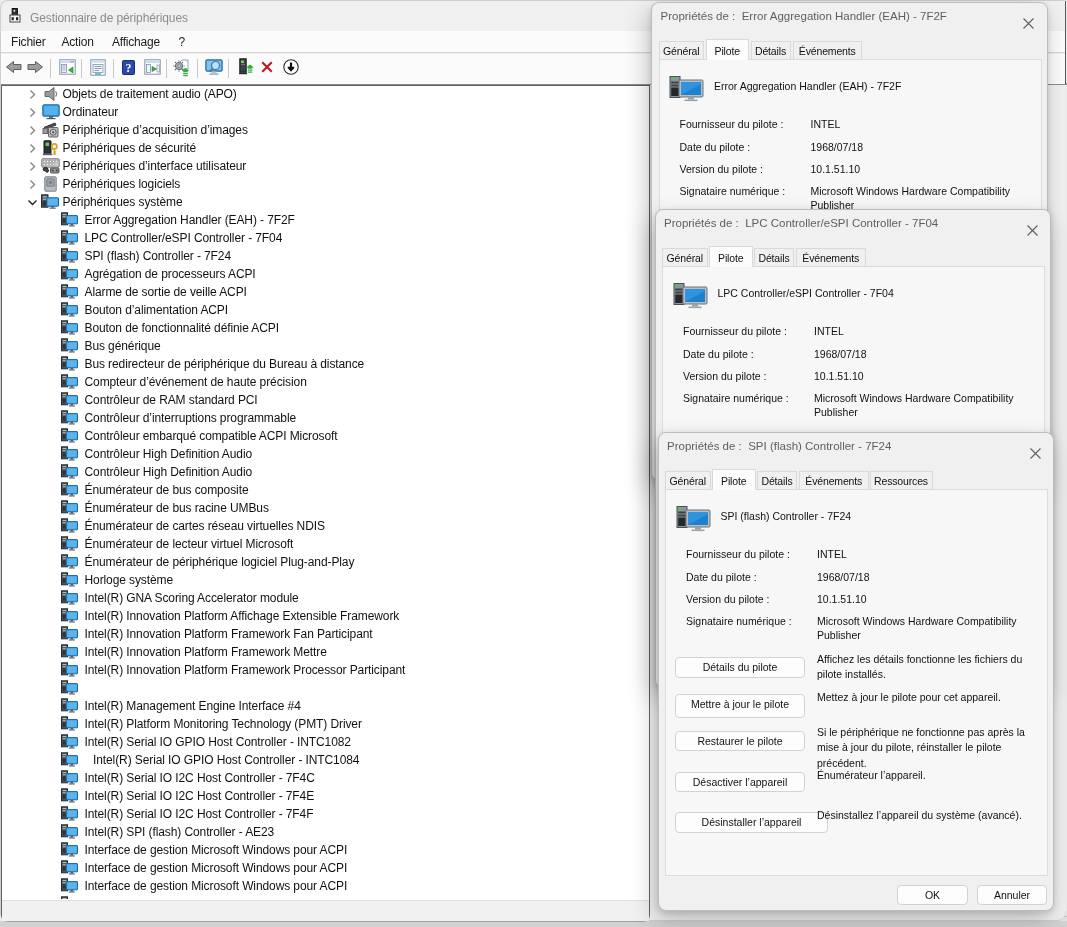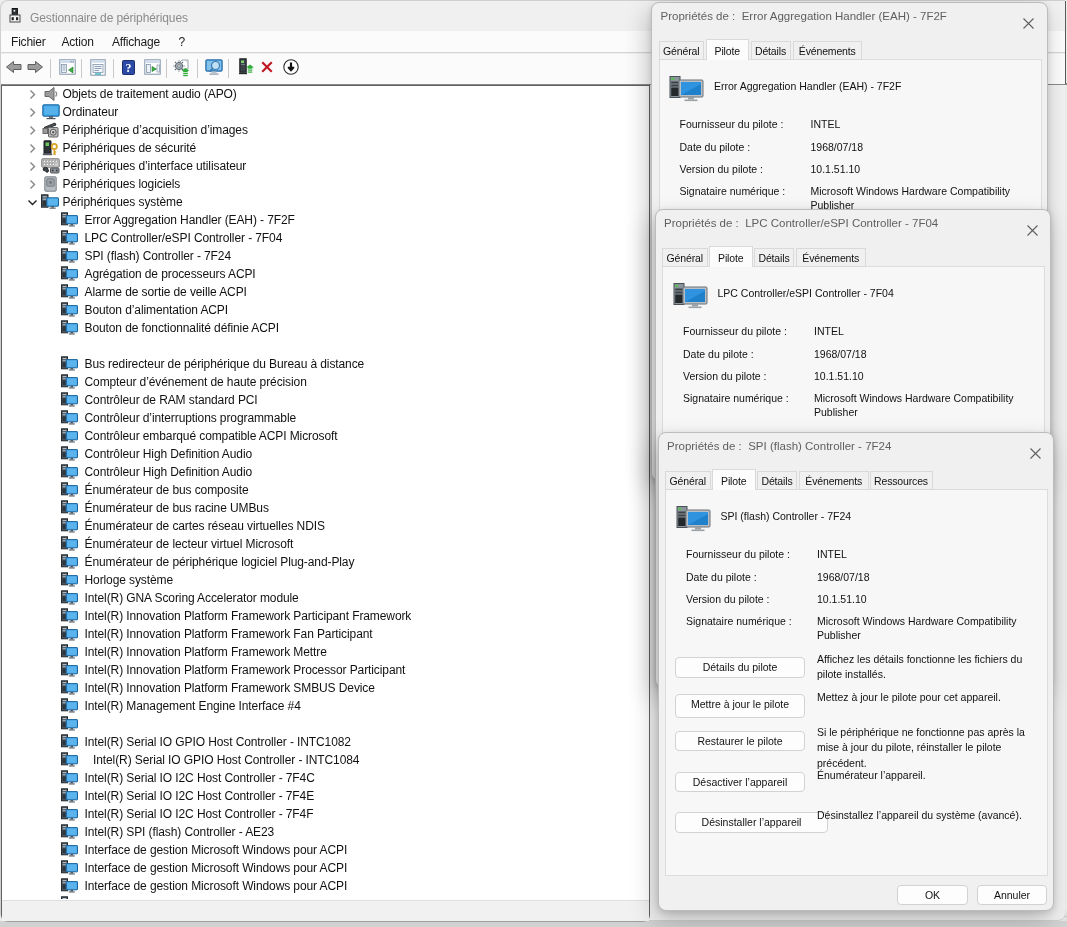--- a/index.html
+++ b/index.html
@@ -337,20 +337,33 @@
         <rect x="1.6" y="2" width="3.8" height="1.1" fill="#aebecb"></rect>
         <rect x="1.6" y="4.2" width="3.8" height="1.1" fill="#aebecb"></rect>
         <rect x="1.6" y="6.4" width="3.8" height="4.5" fill="#2f363b"></rect>
         <rect x="5.2" y="3.6" width="11.3" height="8.2" rx="0.5" fill="#47a8e8" stroke="#1a639c"></rect>
         <rect x="6.2" y="4.6" width="9.3" height="6.2" fill="#5cb4ed"></rect>
         <rect x="9.5" y="12" width="2.6" height="1.4" fill="#4f565c"></rect>
         <rect x="7.8" y="13.4" width="6" height="1.1" fill="#4f565c"></rect>
       </svg>
       <span class="txt" style="left:84.5px">Bouton de fonctionnalité définie ACPI</span>
     </div>
+    <div class="row" style="top:253px">
+      <svg class="icn" style="left:61px;top:1px" width="17" height="16" viewBox="0 0 17 16">
+        <rect x="0.5" y="0.8" width="6" height="12" fill="#4a545c" stroke="#272b2e"></rect>
+        <rect x="1.6" y="2" width="3.8" height="1.1" fill="#aebecb"></rect>
+        <rect x="1.6" y="4.2" width="3.8" height="1.1" fill="#aebecb"></rect>
+        <rect x="1.6" y="6.4" width="3.8" height="4.5" fill="#2f363b"></rect>
+        <rect x="5.2" y="3.6" width="11.3" height="8.2" rx="0.5" fill="#47a8e8" stroke="#1a639c"></rect>
+        <rect x="6.2" y="4.6" width="9.3" height="6.2" fill="#5cb4ed"></rect>
+        <rect x="9.5" y="12" width="2.6" height="1.4" fill="#4f565c"></rect>
+        <rect x="7.8" y="13.4" width="6" height="1.1" fill="#4f565c"></rect>
+      </svg>
+      <span class="txt" style="left:84.5px">Bus générique</span>
+    </div>
     <div class="row" style="top:271px">
       <svg class="icn" style="left:61px;top:1px" width="17" height="16" viewBox="0 0 17 16">
         <rect x="0.5" y="0.8" width="6" height="12" fill="#4a545c" stroke="#272b2e"></rect>
         <rect x="1.6" y="2" width="3.8" height="1.1" fill="#aebecb"></rect>
         <rect x="1.6" y="4.2" width="3.8" height="1.1" fill="#aebecb"></rect>
         <rect x="1.6" y="6.4" width="3.8" height="4.5" fill="#2f363b"></rect>
         <rect x="5.2" y="3.6" width="11.3" height="8.2" rx="0.5" fill="#47a8e8" stroke="#1a639c"></rect>
         <rect x="6.2" y="4.6" width="9.3" height="6.2" fill="#5cb4ed"></rect>
         <rect x="9.5" y="12" width="2.6" height="1.4" fill="#4f565c"></rect>
         <rect x="7.8" y="13.4" width="6" height="1.1" fill="#4f565c"></rect>
@@ -530,21 +543,21 @@
       <svg class="icn" style="left:61px;top:1px" width="17" height="16" viewBox="0 0 17 16">
         <rect x="0.5" y="0.8" width="6" height="12" fill="#4a545c" stroke="#272b2e"></rect>
         <rect x="1.6" y="2" width="3.8" height="1.1" fill="#aebecb"></rect>
         <rect x="1.6" y="4.2" width="3.8" height="1.1" fill="#aebecb"></rect>
         <rect x="1.6" y="6.4" width="3.8" height="4.5" fill="#2f363b"></rect>
         <rect x="5.2" y="3.6" width="11.3" height="8.2" rx="0.5" fill="#47a8e8" stroke="#1a639c"></rect>
         <rect x="6.2" y="4.6" width="9.3" height="6.2" fill="#5cb4ed"></rect>
         <rect x="9.5" y="12" width="2.6" height="1.4" fill="#4f565c"></rect>
         <rect x="7.8" y="13.4" width="6" height="1.1" fill="#4f565c"></rect>
       </svg>
-      <span class="txt" style="left:84.5px">Intel(R) Innovation Platform Framework Participant Framework</span>
+      <span class="txt" style="left:84.5px">Intel(R) Innovation Platform Affichage Extensible Framework</span>
     </div>
     <div class="row" style="top:541px">
       <svg class="icn" style="left:61px;top:1px" width="17" height="16" viewBox="0 0 17 16">
         <rect x="0.5" y="0.8" width="6" height="12" fill="#4a545c" stroke="#272b2e"></rect>
         <rect x="1.6" y="2" width="3.8" height="1.1" fill="#aebecb"></rect>
         <rect x="1.6" y="4.2" width="3.8" height="1.1" fill="#aebecb"></rect>
         <rect x="1.6" y="6.4" width="3.8" height="4.5" fill="#2f363b"></rect>
         <rect x="5.2" y="3.6" width="11.3" height="8.2" rx="0.5" fill="#47a8e8" stroke="#1a639c"></rect>
         <rect x="6.2" y="4.6" width="9.3" height="6.2" fill="#5cb4ed"></rect>
         <rect x="9.5" y="12" width="2.6" height="1.4" fill="#4f565c"></rect>
@@ -582,21 +595,20 @@
       <svg class="icn" style="left:61px;top:1px" width="17" height="16" viewBox="0 0 17 16">
         <rect x="0.5" y="0.8" width="6" height="12" fill="#4a545c" stroke="#272b2e"></rect>
         <rect x="1.6" y="2" width="3.8" height="1.1" fill="#aebecb"></rect>
         <rect x="1.6" y="4.2" width="3.8" height="1.1" fill="#aebecb"></rect>
         <rect x="1.6" y="6.4" width="3.8" height="4.5" fill="#2f363b"></rect>
         <rect x="5.2" y="3.6" width="11.3" height="8.2" rx="0.5" fill="#47a8e8" stroke="#1a639c"></rect>
         <rect x="6.2" y="4.6" width="9.3" height="6.2" fill="#5cb4ed"></rect>
         <rect x="9.5" y="12" width="2.6" height="1.4" fill="#4f565c"></rect>
         <rect x="7.8" y="13.4" width="6" height="1.1" fill="#4f565c"></rect>
       </svg>
-      <span class="txt" style="left:84.5px">Intel(R) Innovation Platform Framework SMBUS Device</span>
     </div>
     <div class="row" style="top:613px">
       <svg class="icn" style="left:61px;top:1px" width="17" height="16" viewBox="0 0 17 16">
         <rect x="0.5" y="0.8" width="6" height="12" fill="#4a545c" stroke="#272b2e"></rect>
         <rect x="1.6" y="2" width="3.8" height="1.1" fill="#aebecb"></rect>
         <rect x="1.6" y="4.2" width="3.8" height="1.1" fill="#aebecb"></rect>
         <rect x="1.6" y="6.4" width="3.8" height="4.5" fill="#2f363b"></rect>
         <rect x="5.2" y="3.6" width="11.3" height="8.2" rx="0.5" fill="#47a8e8" stroke="#1a639c"></rect>
         <rect x="6.2" y="4.6" width="9.3" height="6.2" fill="#5cb4ed"></rect>
         <rect x="9.5" y="12" width="2.6" height="1.4" fill="#4f565c"></rect>
@@ -608,20 +620,21 @@
       <svg class="icn" style="left:61px;top:1px" width="17" height="16" viewBox="0 0 17 16">
         <rect x="0.5" y="0.8" width="6" height="12" fill="#4a545c" stroke="#272b2e"></rect>
         <rect x="1.6" y="2" width="3.8" height="1.1" fill="#aebecb"></rect>
         <rect x="1.6" y="4.2" width="3.8" height="1.1" fill="#aebecb"></rect>
         <rect x="1.6" y="6.4" width="3.8" height="4.5" fill="#2f363b"></rect>
         <rect x="5.2" y="3.6" width="11.3" height="8.2" rx="0.5" fill="#47a8e8" stroke="#1a639c"></rect>
         <rect x="6.2" y="4.6" width="9.3" height="6.2" fill="#5cb4ed"></rect>
         <rect x="9.5" y="12" width="2.6" height="1.4" fill="#4f565c"></rect>
         <rect x="7.8" y="13.4" width="6" height="1.1" fill="#4f565c"></rect>
       </svg>
+      <span class="txt" style="left:84.5px">Intel(R) Platform Monitoring Technology (PMT) Driver</span>
     </div>
     <div class="row" style="top:649px">
       <svg class="icn" style="left:61px;top:1px" width="17" height="16" viewBox="0 0 17 16">
         <rect x="0.5" y="0.8" width="6" height="12" fill="#4a545c" stroke="#272b2e"></rect>
         <rect x="1.6" y="2" width="3.8" height="1.1" fill="#aebecb"></rect>
         <rect x="1.6" y="4.2" width="3.8" height="1.1" fill="#aebecb"></rect>
         <rect x="1.6" y="6.4" width="3.8" height="4.5" fill="#2f363b"></rect>
         <rect x="5.2" y="3.6" width="11.3" height="8.2" rx="0.5" fill="#47a8e8" stroke="#1a639c"></rect>
         <rect x="6.2" y="4.6" width="9.3" height="6.2" fill="#5cb4ed"></rect>
         <rect x="9.5" y="12" width="2.6" height="1.4" fill="#4f565c"></rect>

